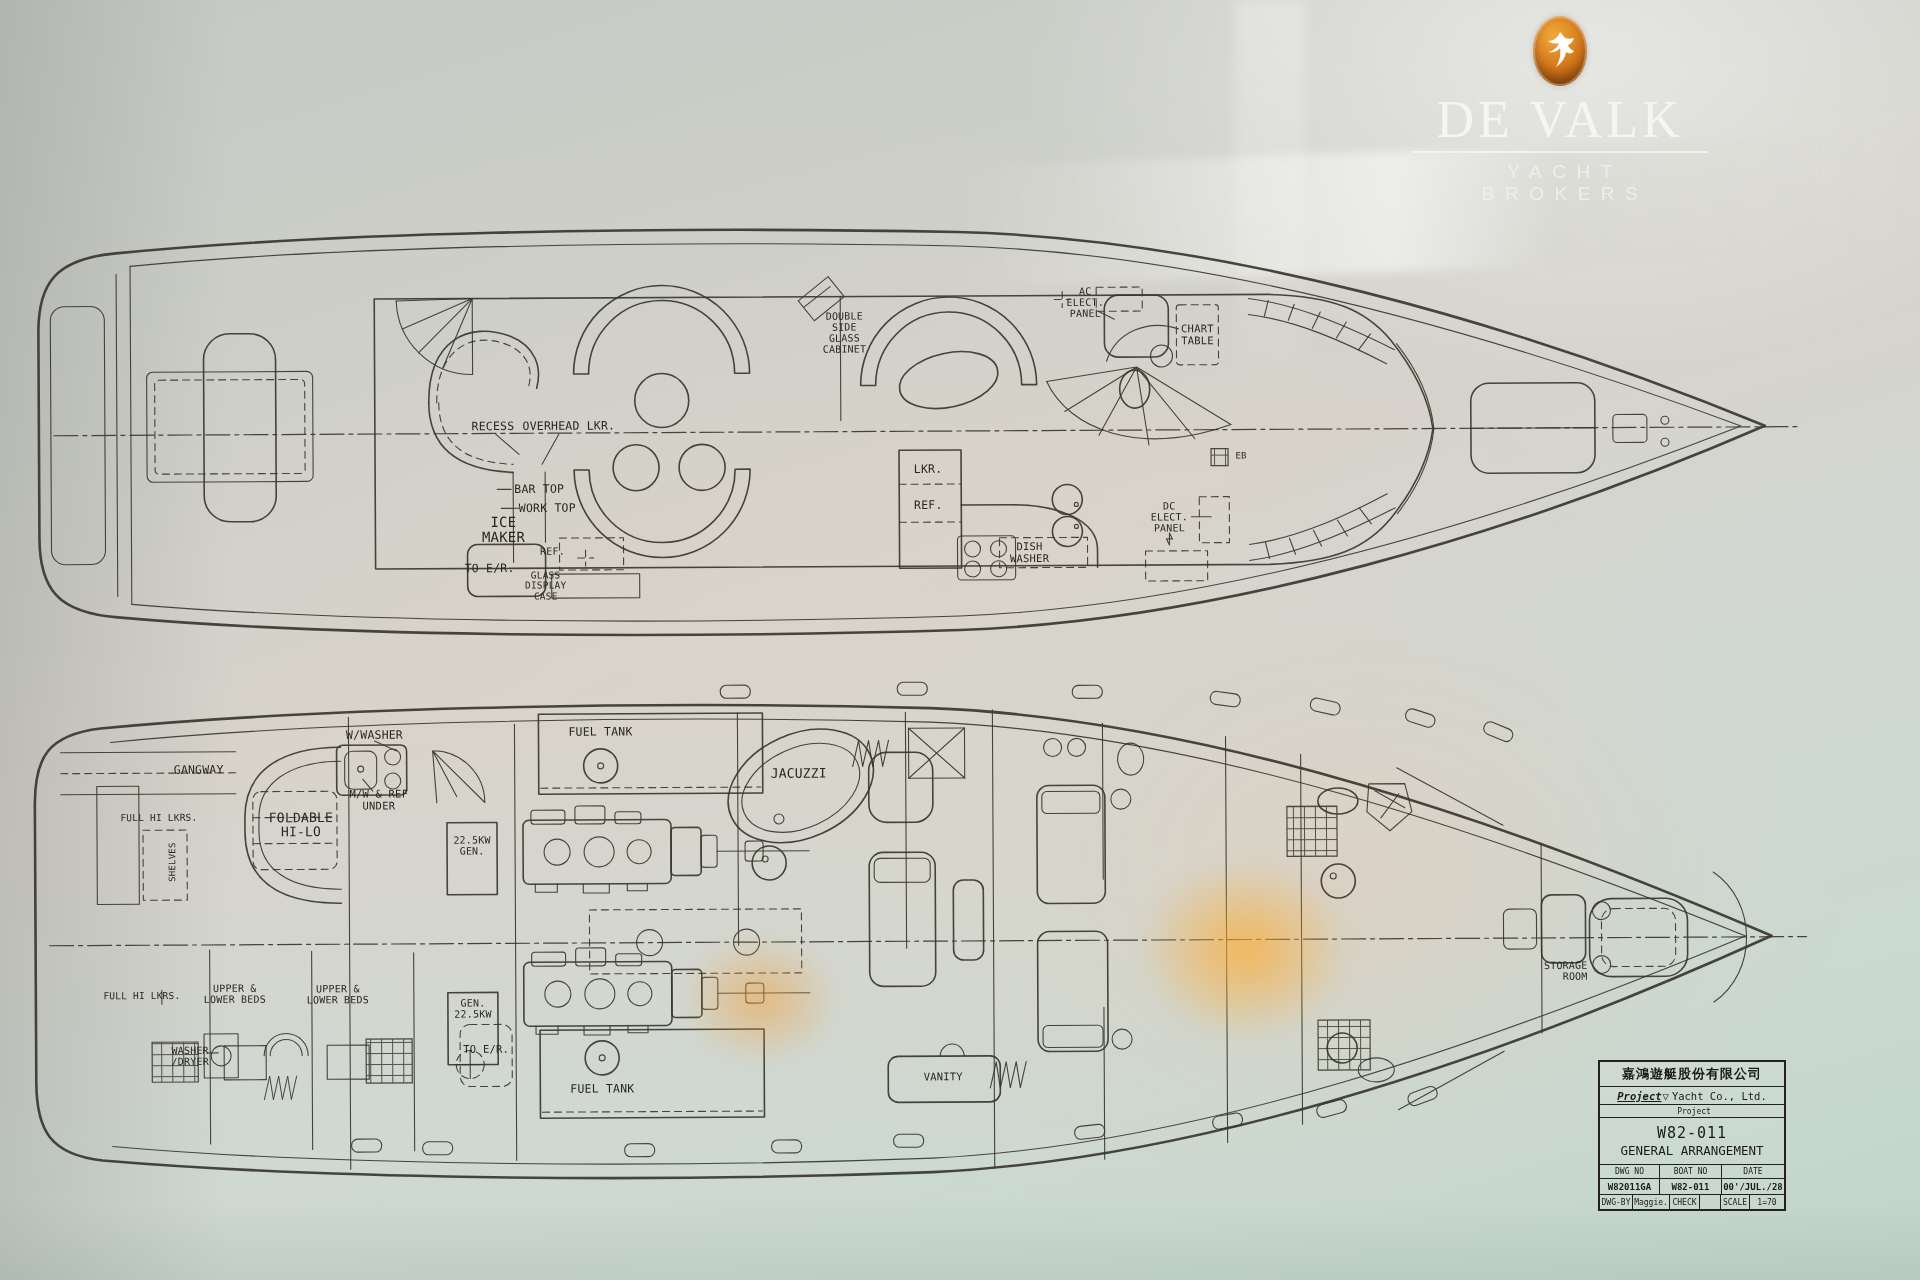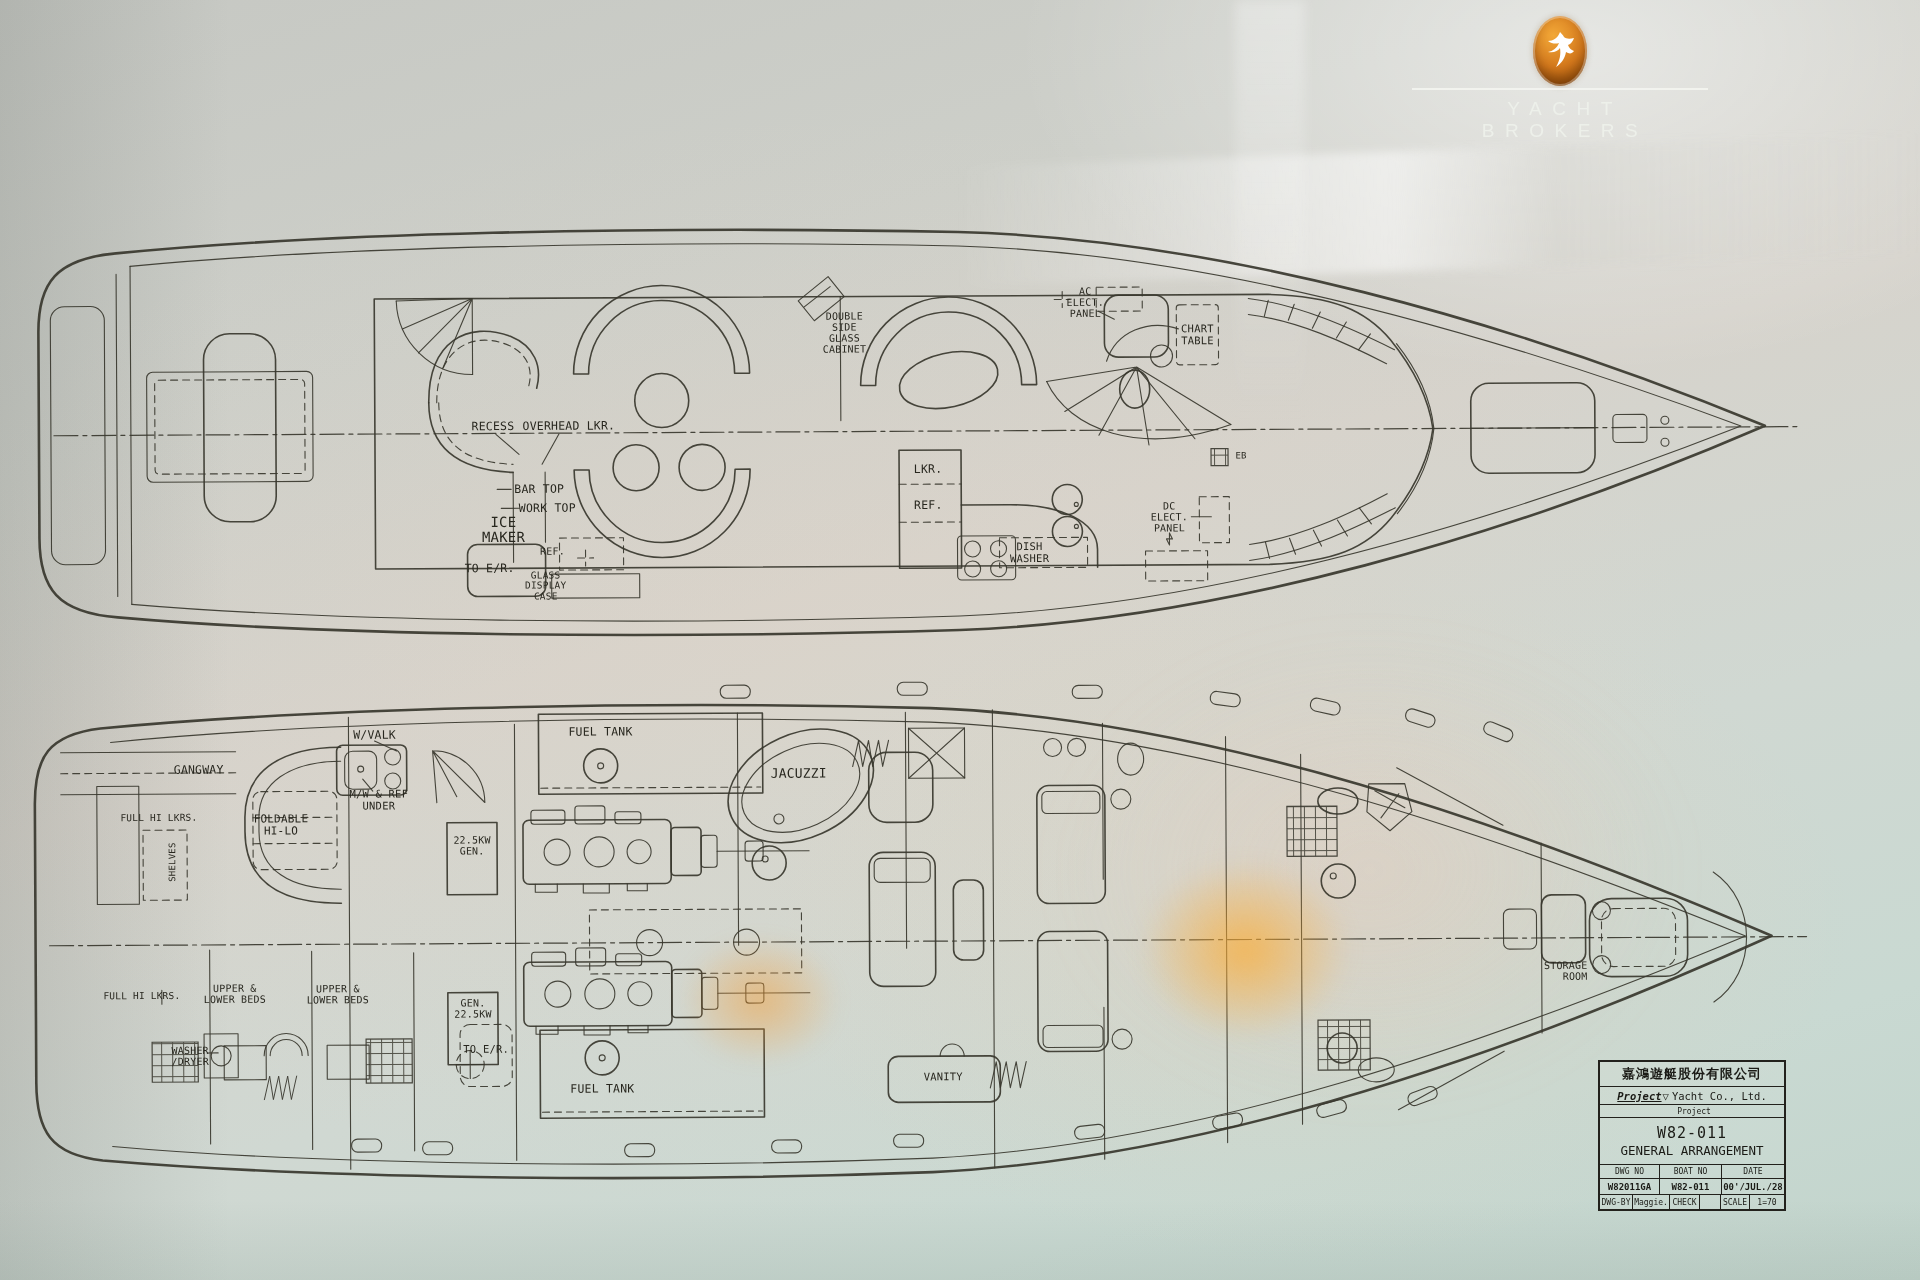--- a/index.html
+++ b/index.html
@@ -347,24 +347,24 @@
 PANEL</span>
         <span class="plan-label" style="left: 1199px; top: 336px; font-size: 10.5px; transform: translate(-50%, -50%);">CHART
 TABLE</span>
         <span class="plan-label" style="left: 1242px; top: 458px; font-size: 9px; transform: translate(-50%, -50%);">EB</span>
         <span class="plan-label" style="left: 1170px; top: 518px; font-size: 10px; transform: translate(-50%, -50%);">DC
 ELECT.
 PANEL</span>
       </div>
   <div id="lower-labels">
         <span class="plan-label" style="left: 198px; top: 766px; transform: translate(-50%, -50%);">GANGWAY</span>
-        <span class="plan-label" style="left: 374px; top: 732px; transform: translate(-50%, -50%);">W/VALK</span>
+        <span class="plan-label" style="left: 374px; top: 732px; transform: translate(-50%, -50%);">W/WASHER</span>
         <span class="plan-label" style="left: 378px; top: 797px; font-size: 10.5px; transform: translate(-50%, -50%);">M/W &amp; REF
 UNDER</span>
-        <span class="plan-label" style="left: 280px; top: 822px; font-size: 11px; transform: translate(-50%, -50%);">FOLDABLE
+        <span class="plan-label" style="left: 300px; top: 822px; font-size: 13px; transform: translate(-50%, -50%);">FOLDABLE
 HI-LO</span>
         <span class="plan-label" style="left: 158px; top: 814px; font-size: 9.5px; transform: translate(-50%, -50%);">FULL HI LKRS.</span>
         <span class="plan-label" style="left: 172px; top: 858px; font-size: 9px; transform: translate(-50%, -50%) rotate(-90deg);">SHELVES</span>
         <span class="plan-label" style="left: 600px; top: 730px; transform: translate(-50%, -50%);">FUEL TANK</span>
         <span class="plan-label" style="left: 471px; top: 843px; font-size: 10px; transform: translate(-50%, -50%);">22.5KW
 GEN.</span>
         <span class="plan-label" style="left: 471px; top: 1006px; font-size: 10px; transform: translate(-50%, -50%);">GEN.
 22.5KW</span>
         <span class="plan-label" style="left: 484px; top: 1047px; font-size: 10.5px; transform: translate(-50%, -50%);">TO E/R.</span>
         <span class="plan-label" style="left: 600px; top: 1087px; transform: translate(-50%, -50%);">FUEL TANK</span>
@@ -384,20 +384,21 @@
 
   <div class="fx glareA"></div>
   <div class="fx glareB"></div>
 
   <div class="logo">
     <div class="logo-oval">
       <svg width="34" height="42" viewBox="0 0 34 42">
         <path fill="#ffffff" d="M17 2 C15 8 10 11 5 11 C9 14 13 14 16 13 C14 18 10 21 5 22 C11 23 15 21 17 18 C18 24 17 30 13 37 C19 33 22 28 23 22 C26 24 29 24 31 21 C28 20 26 18 25 15 C28 14 30 11 31 8 C27 9 23 9 21 7 C20 5 18 3 17 2 Z"></path>
       </svg>
     </div>
+    <div class="logo-name">DE VALK</div>
     <div class="logo-rule"></div>
     <div class="logo-tag">YACHT BROKERS</div>
   </div>
 
   <div class="tb">
     <div class="r tb-cn">嘉鴻遊艇股份有限公司</div>
     <div class="r tb-co">
       <span class="brand">Project</span>
       <span class="bmark">▽</span>
       <span>Yacht Co., Ltd.</span>

